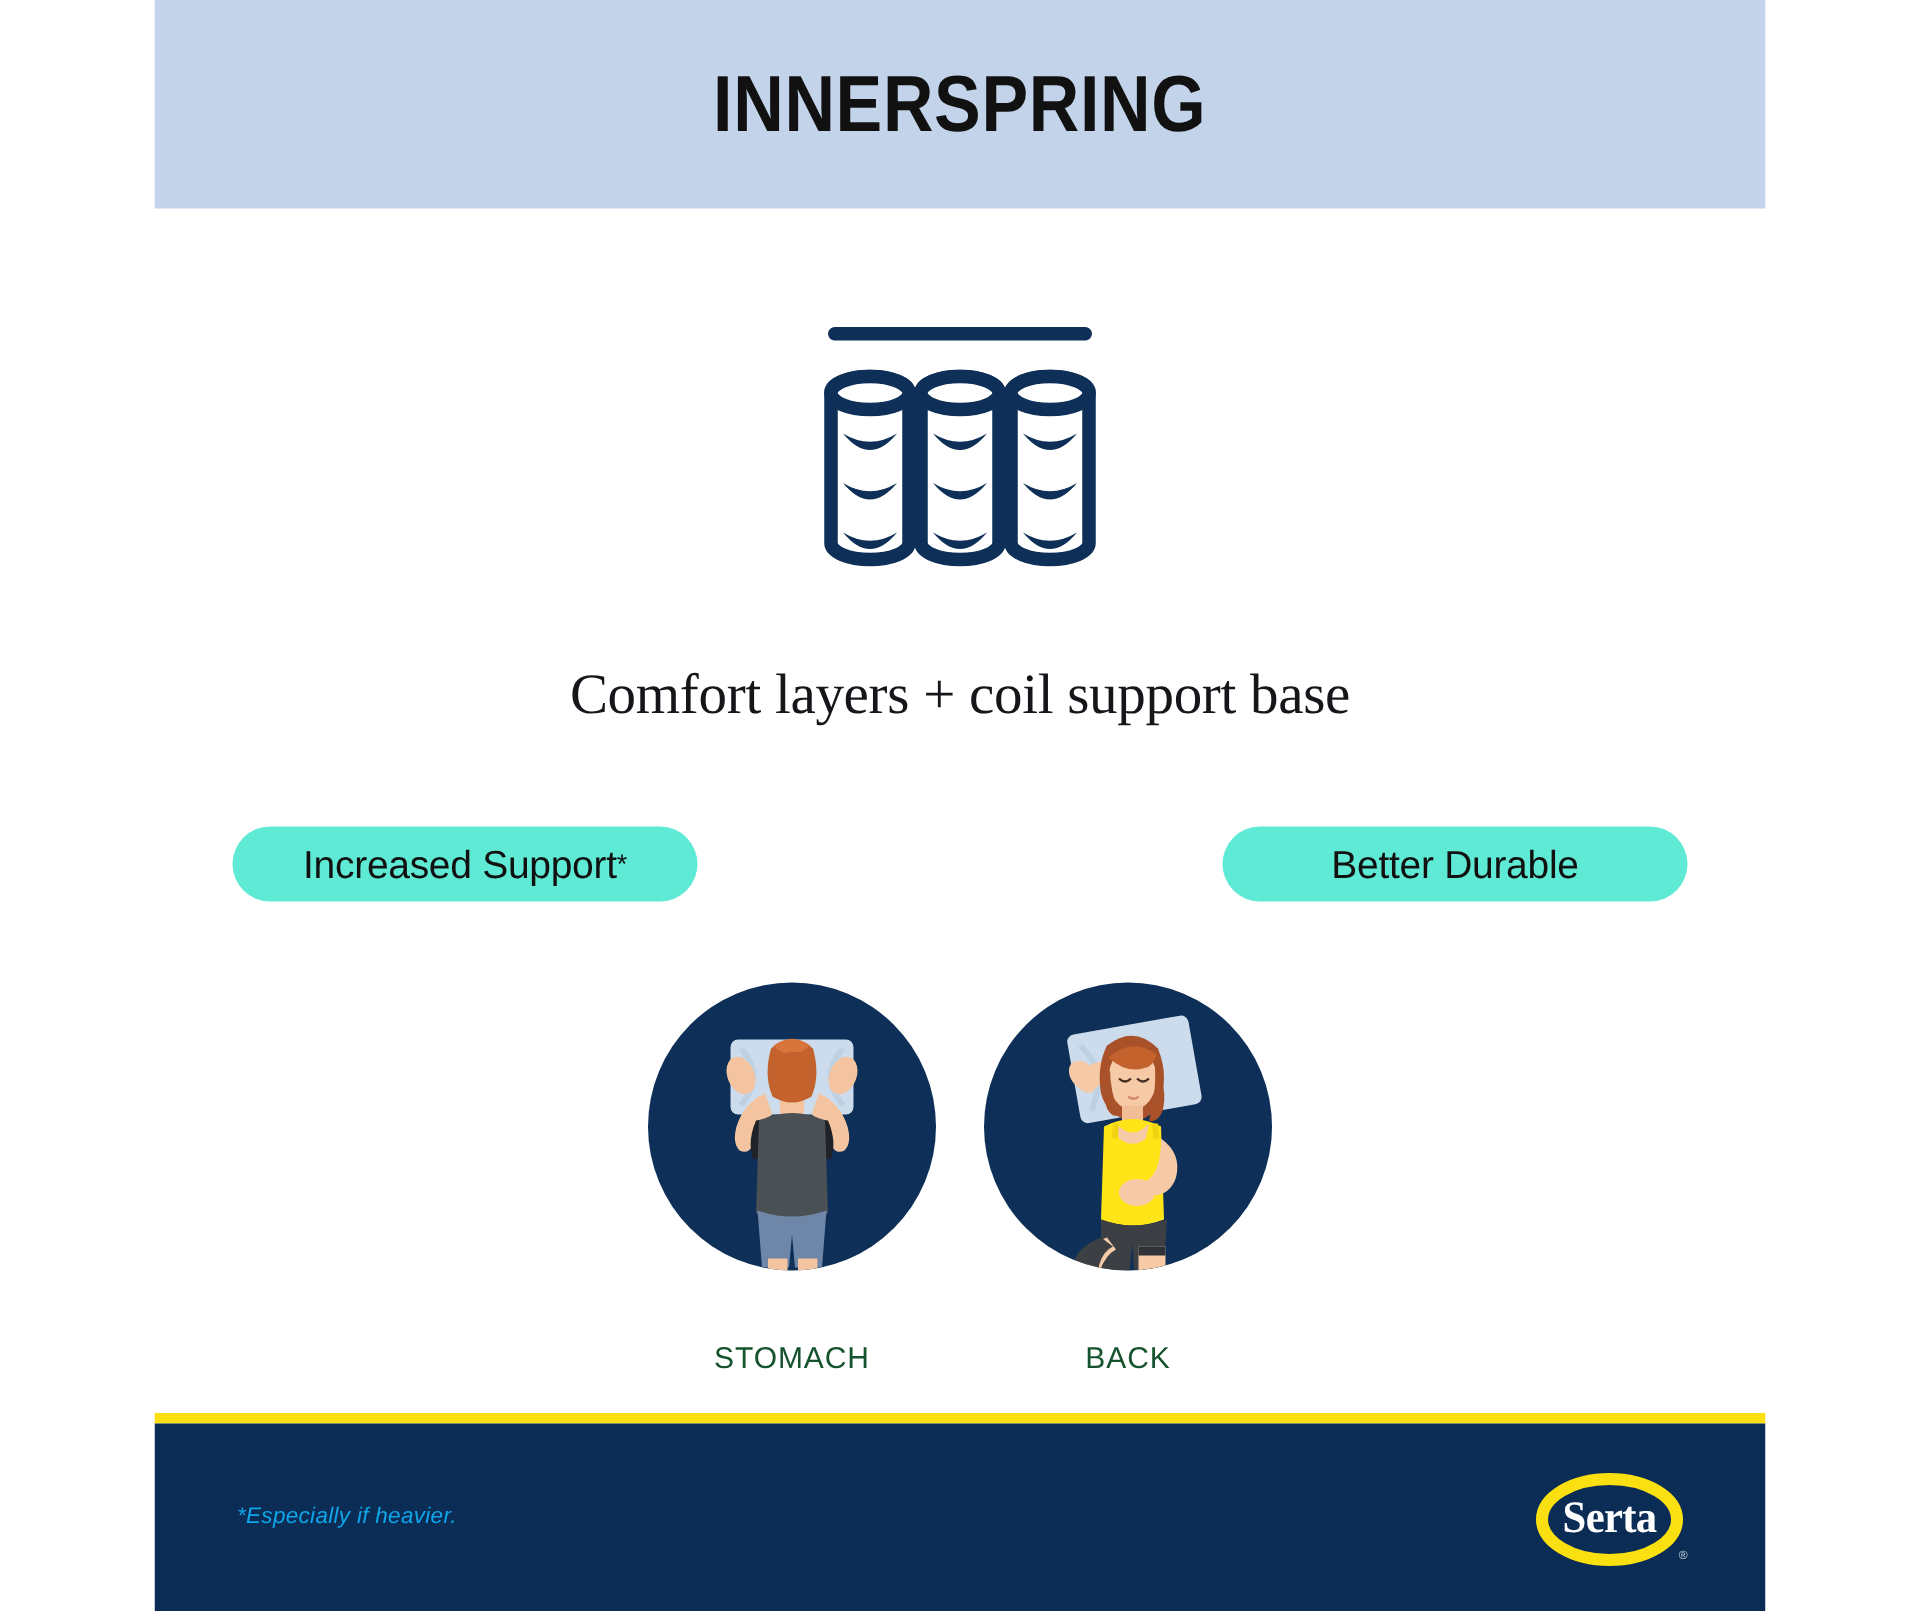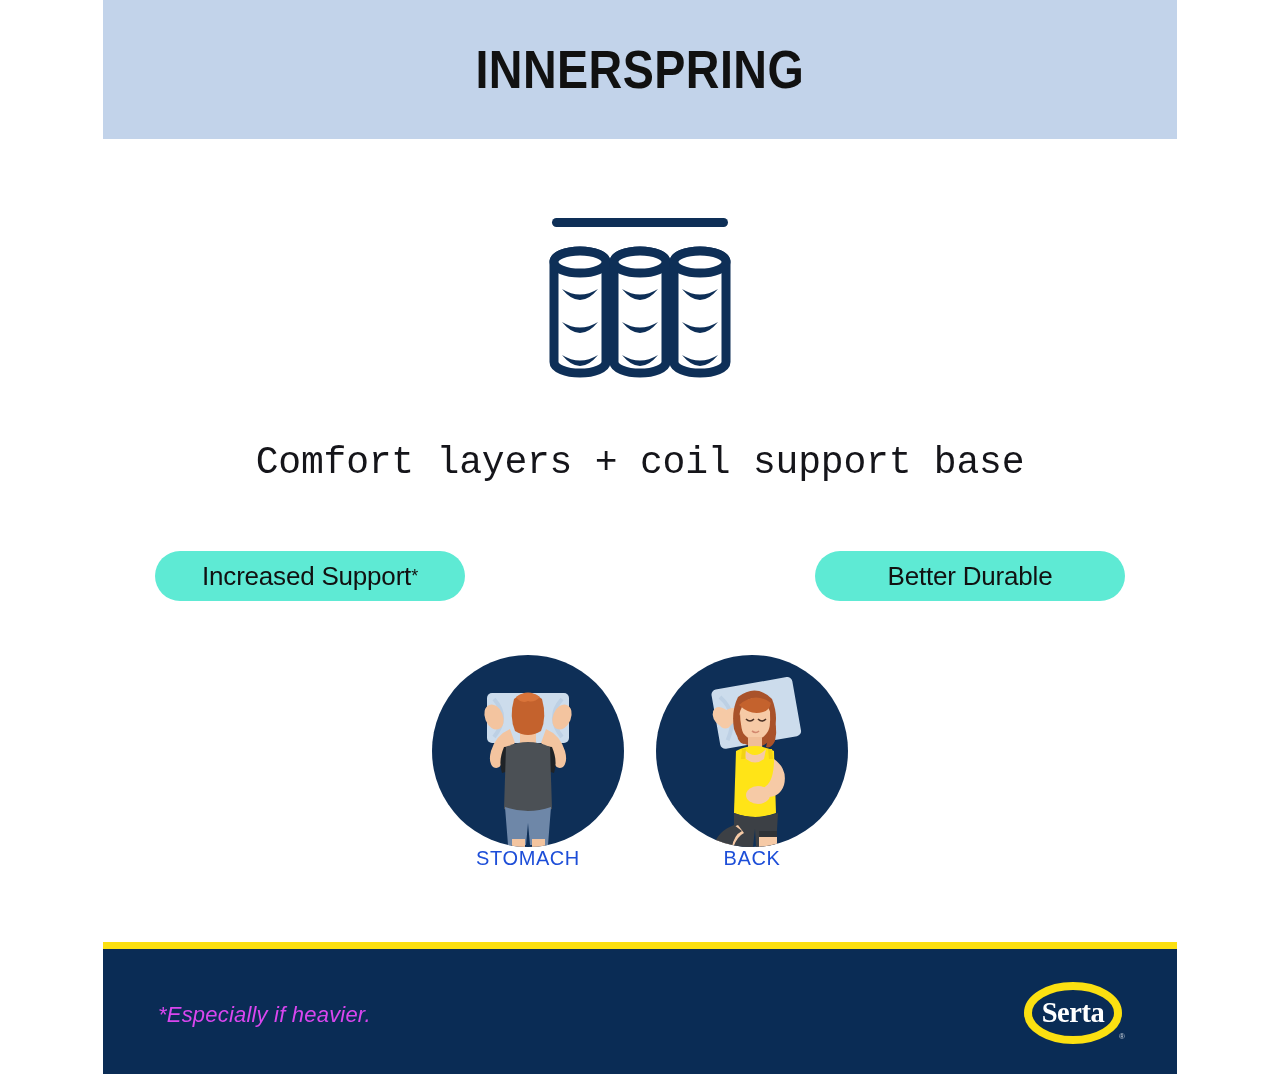--- a/index.html
+++ b/index.html
@@ -62,21 +62,21 @@
     justify-content: center;
   }
 
   
   .headline {
     position: absolute;
     left: 0;
     top: 441px;
     width: 1074px;
     text-align: center;
-    font-family: Liberation Mono, monospace;
+    font-family: Liberation Serif, serif;
     font-weight: 400;
     font-size: 38px;
     color: #15151a;
     letter-spacing: -0.2px;
   }
 
   
   .pill-row {
     position: absolute;
     left: 52px;
@@ -128,23 +128,24 @@
   }
   .pos-circle {
     width: 192px;
     height: 192px;
     border-radius: 50%;
     background: #0e2f57;
     position: relative;
     overflow: hidden;
   }
   .pos-label {
+    margin-top: 48px;
     font-family: "Liberation Sans", sans-serif;
     font-size: 20px;
-    color: #1d4ed8;
+    color: #14532d;
     letter-spacing: 0.6px;
   }
 
   
   .yellow-bar {
     position: absolute;
     left: 0;
     top: 942px;
     width: 1074px;
     height: 7px;
@@ -157,22 +158,22 @@
     width: 1074px;
     height: 125px;
     background: #0a2c55;
   }
   .footnote {
     position: absolute;
     left: 55px;
     top: 53px;
     font-family: "Liberation Sans", sans-serif;
     font-style: italic;
-    font-size: 22px;
-    color: #d946ef;
+    font-size: 15px;
+    color: #0ea5e9;
     letter-spacing: 0.2px;
   }
   .serta-logo {
     position: absolute;
     right: 54px;
     top: 33px;
     width: 100px;
     height: 62px;
   }
   .serta-text {

